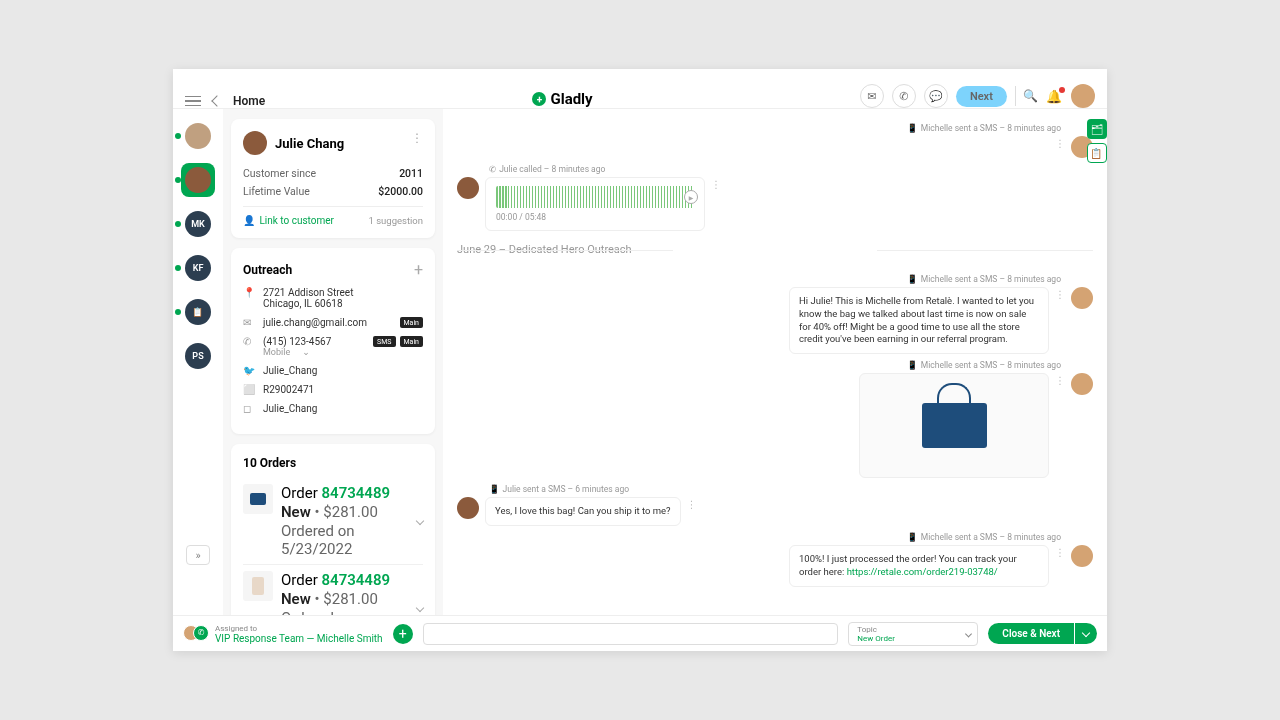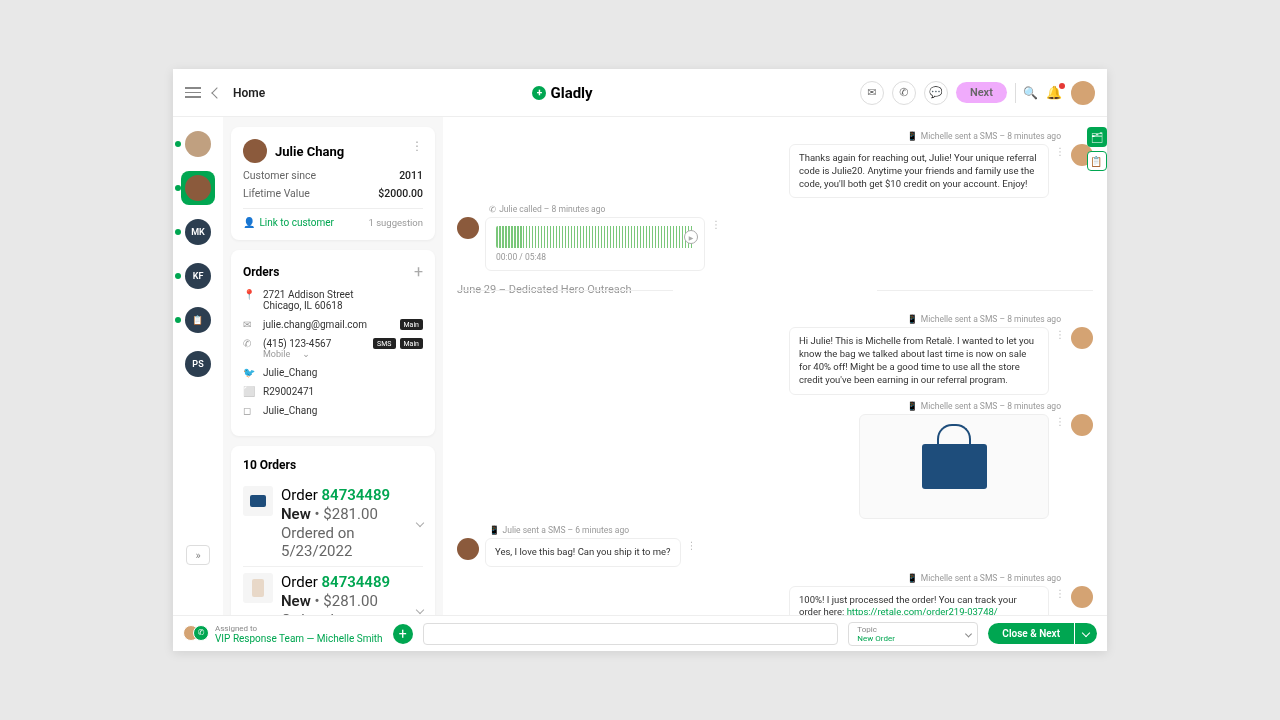--- a/index.html
+++ b/index.html
@@ -1,30 +1,30 @@
 <!DOCTYPE html>
 <html><head>
   <meta charset="utf-8">
   <style>
     * { margin: 0; padding: 0; box-sizing: border-box; font-family: -apple-system, BlinkMacSystemFont, "Segoe UI", Roboto, sans-serif; }
     body { background: #e8e8e8; display: flex; align-items: center; justify-content: center; height: 720px; width: 1280px; overflow: hidden; }
     .app { width: 934px; height: 582px; background: #fff; display: flex; flex-direction: column; box-shadow: 0 2px 10px rgba(0,0,0,0.1); }
     
     
-    .header { height: 48px; border-bottom: 1px solid #eee; display: flex; align-items: center; padding: 0 12px; }
+    .header { height: 40px; border-bottom: 1px solid #eee; display: flex; align-items: flex-end; padding: 0 12px; }
     .header-left { display: flex; align-items: center; gap: 12px; }
     .hamburger { width: 16px; display: flex; flex-direction: column; gap: 3px; cursor: pointer; }
     .hamburger span { height: 1.5px; background: #888; }
     .chevron-left { width: 8px; height: 8px; border-left: 1.5px solid #888; border-bottom: 1.5px solid #888; transform: rotate(45deg); cursor: pointer; }
     .home-label { font-size: 12px; font-weight: 600; color: #222; }
     .header-center { flex: 1; display: flex; justify-content: center; align-items: center; gap: 4px; font-weight: 700; font-size: 15px; }
     .logo-dot { width: 14px; height: 14px; background: #00a651; border-radius: 50%; display: inline-flex; align-items: center; justify-content: center; color: #fff; font-size: 10px; font-weight: bold; }
     .header-right { display: flex; align-items: center; gap: 8px; }
     .icon-btn { width: 24px; height: 24px; border-radius: 50%; border: 1px solid #ddd; display: flex; align-items: center; justify-content: center; cursor: pointer; font-size: 11px; color: #666; }
-    .next-btn { background: #f0abfc; border: none; border-radius: 14px; padding: 4px 14px; font-size: 11px; color: #666; cursor: pointer; font-weight: 600; }
+    .next-btn { background: #7dd3fc; border: none; border-radius: 14px; padding: 4px 14px; font-size: 11px; color: #666; cursor: pointer; font-weight: 600; }
     .divider-v { width: 1px; height: 20px; background: #ddd; }
     .avatar-tiny-header { width: 24px; height: 24px; border-radius: 50%; background: #d4a373; cursor: pointer; }
     .bell-wrap { position: relative; cursor: pointer; color: #666; font-size: 13px; }
     .bell-dot { position: absolute; top: -2px; right: -2px; width: 6px; height: 6px; background: #e53935; border-radius: 50%; }
     
     
     .body { flex: 1; display: flex; overflow: hidden; }
     
     
     .nav-strip { width: 50px; background: #fff; display: flex; flex-direction: column; align-items: center; padding-top: 10px; gap: 10px; position: relative; }
@@ -34,21 +34,21 @@
     .strip-avatar.img1 { background: #c0a080; }
     .strip-avatar.img2 { background: #8b5a3c; }
     .online-dot { position: absolute; left: -6px; top: 50%; transform: translateY(-50%); width: 6px; height: 6px; background: #00a651; border-radius: 50%; }
     .collapse-btn { position: absolute; bottom: 50px; width: 24px; height: 20px; border: 1px solid #ddd; border-radius: 4px; background: #fff; display: flex; align-items: center; justify-content: center; font-size: 11px; color: #888; cursor: pointer; }
     
     
     .sidebar { width: 220px; background: #f7f7f7; padding: 10px 8px; overflow-y: auto; scrollbar-width: none; }
     .sidebar::-webkit-scrollbar { display: none; }
     .card { background: #fff; border-radius: 8px; padding: 12px; margin-bottom: 10px; box-shadow: 0 1px 3px rgba(0,0,0,0.05); }
     
-    .customer-header { display: flex; align-items: center; gap: 8px; margin-bottom: 6px; position: relative; }
+    .customer-header { display: flex; align-items: center; gap: 8px; margin-bottom: 12px; position: relative; }
     .customer-avatar { width: 24px; height: 24px; border-radius: 50%; background: #8b5a3c; }
     .customer-name { font-weight: 700; font-size: 13px; }
     .dots-btn { position: absolute; right: 0; top: 0; color: #aaa; cursor: pointer; font-size: 12px; }
     .kv-row { display: flex; justify-content: space-between; font-size: 10.5px; margin-bottom: 5px; }
     .kv-row .k { color: #666; }
     .kv-row .v { color: #222; font-weight: 500; }
     .link-row { display: flex; justify-content: space-between; align-items: center; margin-top: 8px; padding-top: 8px; border-top: 1px solid #eee; font-size: 10px; }
     .link-customer { color: #00a651; display: flex; align-items: center; gap: 4px; cursor: pointer; }
     .sugg { color: #999; font-size: 9.5px; }
     
@@ -203,21 +203,21 @@
             <span class="v">$2000.00</span>
           </div>
         <div class="link-row">
           <span class="link-customer">👤 <span>Link to customer</span></span>
           <span class="sugg">1 suggestion</span>
         </div>
       </div>
 
       <div class="card">
         <div class="contact-header">
-          <div class="contact-title">Orders</div>
+          <div class="contact-title">Outreach</div>
           <div class="plus-btn">+</div>
         </div>
         <div class="contact-row">
             <span class="ci">📍</span>
             <div class="contact-main">
               <div>2721 Addison Street</div>
               <div>Chicago, IL 60618</div>
             </div>
           </div>
         <div class="contact-row">
@@ -287,21 +287,20 @@
     </div>
 
     <div class="main">
       <div class="floating-actions">
         <div class="fa-btn">🗂</div>
         <div class="fa-btn alt">📋</div>
       </div>
 
       <div class="msg-meta msg-meta-right">📱 <span>Michelle sent a SMS – 8 minutes ago</span></div>
       <div class="msg-row right">
-        <div class="msg-bubble">Thanks again for reaching out, Julie! Your unique referral code is Julie20. Anytime your friends and family use the code, you'll both get $10 credit on your account. Enjoy!</div>
         <div class="msg-dots">⋮</div>
         <div class="msg-avatar agent"></div>
       </div>
 
       <div class="msg-meta msg-meta-left">✆ <span>Julie called – 8 minutes ago</span></div>
       <div class="msg-row">
         <div class="msg-avatar"></div>
         <div class="call-bubble">
           <div class="wave">
               <div class="play-circle">▶</div>

